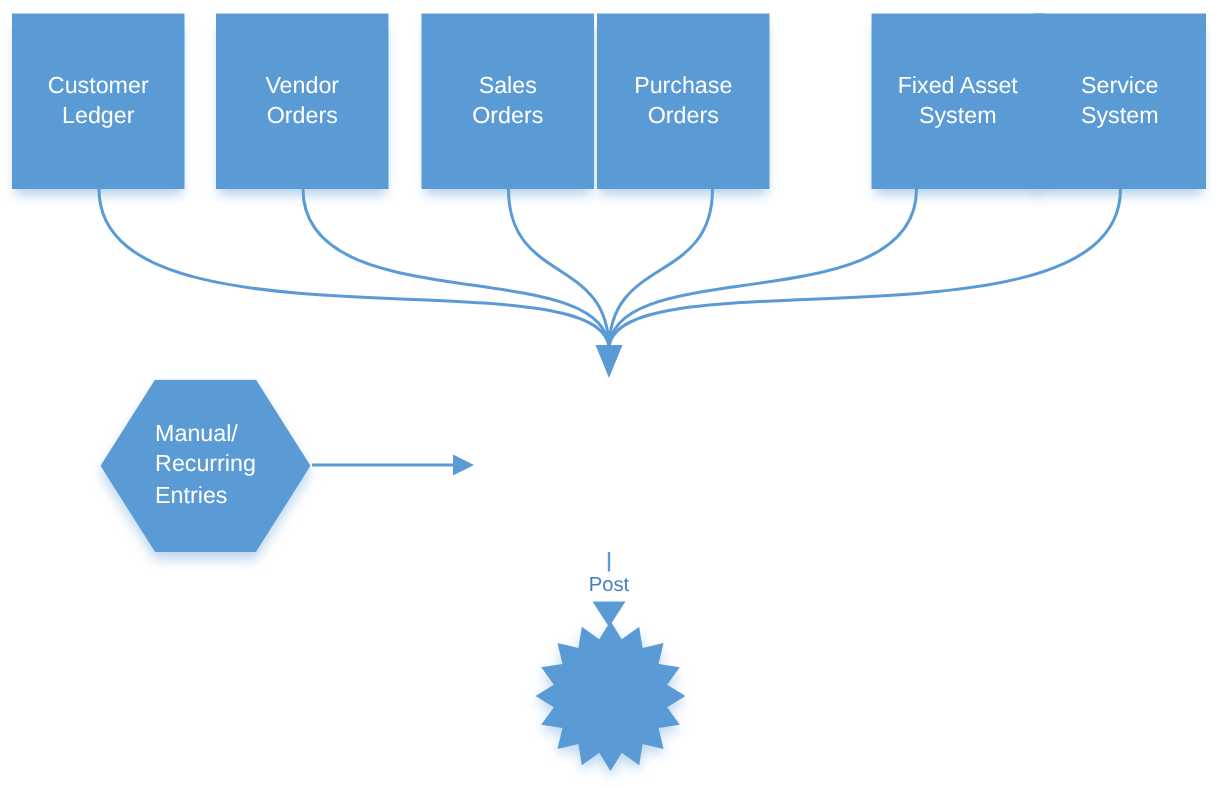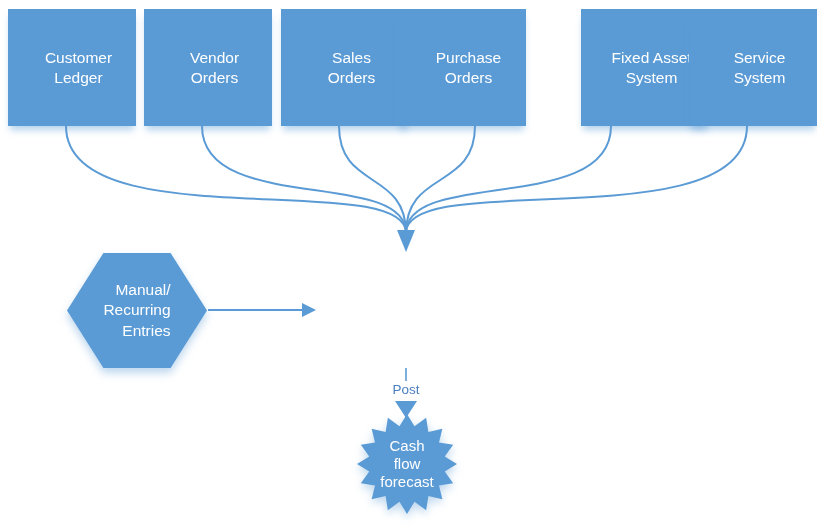--- a/index.html
+++ b/index.html
@@ -18,32 +18,32 @@
   .connectors{position:absolute;left:0;top:0;z-index:1;}
   .connectors path{fill:none;stroke:var(--connector);stroke-width:2;}
   .connectors .head{fill:var(--connector);stroke:none;}
   .connectors .thin{stroke-width:1.6;}
 
   .src-box{
     position:absolute;top:9px;width:115px;height:117px;z-index:2;
     background:var(--accent);
     box-shadow:0 6px 7px -2px rgba(91,155,213,.45);
     display:flex;align-items:center;justify-content:center;text-align:center;
-    color:var(--label-on-shape);font-size:15.5px;line-height:1.28;padding-left:13px;
+    color:var(--label-on-shape);font-size:15.5px;line-height:1.28;
   }
   .label{white-space:pre-line;}
 
   .hex-wrap{
     position:absolute;left:67px;top:253px;width:140px;height:115px;z-index:2;
     filter:drop-shadow(0 5px 4px rgba(91,155,213,.4));
   }
   .hex{
     width:100%;height:100%;background:var(--accent);
     clip-path:polygon(26% 0%,74% 0%,100% 50%,74% 100%,26% 100%,0% 50%);
-    display:flex;align-items:center;justify-content:center;text-align:right;
+    display:flex;align-items:center;justify-content:center;text-align:left;
     color:var(--label-on-shape);font-size:15.5px;line-height:1.3;
   }
 
   .ellipse{
     position:absolute;left:315px;top:253px;width:184px;height:115px;z-index:2;
     background:var(--accent);border-radius:50%;
     box-shadow:0 6px 7px -2px rgba(91,155,213,.45);
     display:flex;align-items:center;justify-content:center;text-align:center;
     color:var(--label-on-shape);font-size:14.5px;line-height:1.22;
   }
@@ -124,18 +124,15 @@
     </div>
   </div>
 
 
   <div class="post-label">Post</div>
 
   <div class="star-wrap">
     <svg width="100" height="100" viewBox="0 0 100 100">
       <polygon id="star-poly" points="50.00,0.00 57.51,12.24 69.13,3.81 71.39,17.99 85.36,14.64 82.01,28.61 96.19,30.87 87.76,42.49 100.00,50.00 87.76,57.51 96.19,69.13 82.01,71.39 85.36,85.36 71.39,82.01 69.13,96.19 57.51,87.76 50.00,100.00 42.49,87.76 30.87,96.19 28.61,82.01 14.64,85.36 17.99,71.39 3.81,69.13 12.24,57.51 0.00,50.00 12.24,42.49 3.81,30.87 17.99,28.61 14.64,14.64 28.61,17.99 30.87,3.81 42.49,12.24"></polygon>
     </svg>
-    <span class="star-text label">Cash
-flow
-forecast</span>
   </div>
 
 </div>
 
 </body></html>

